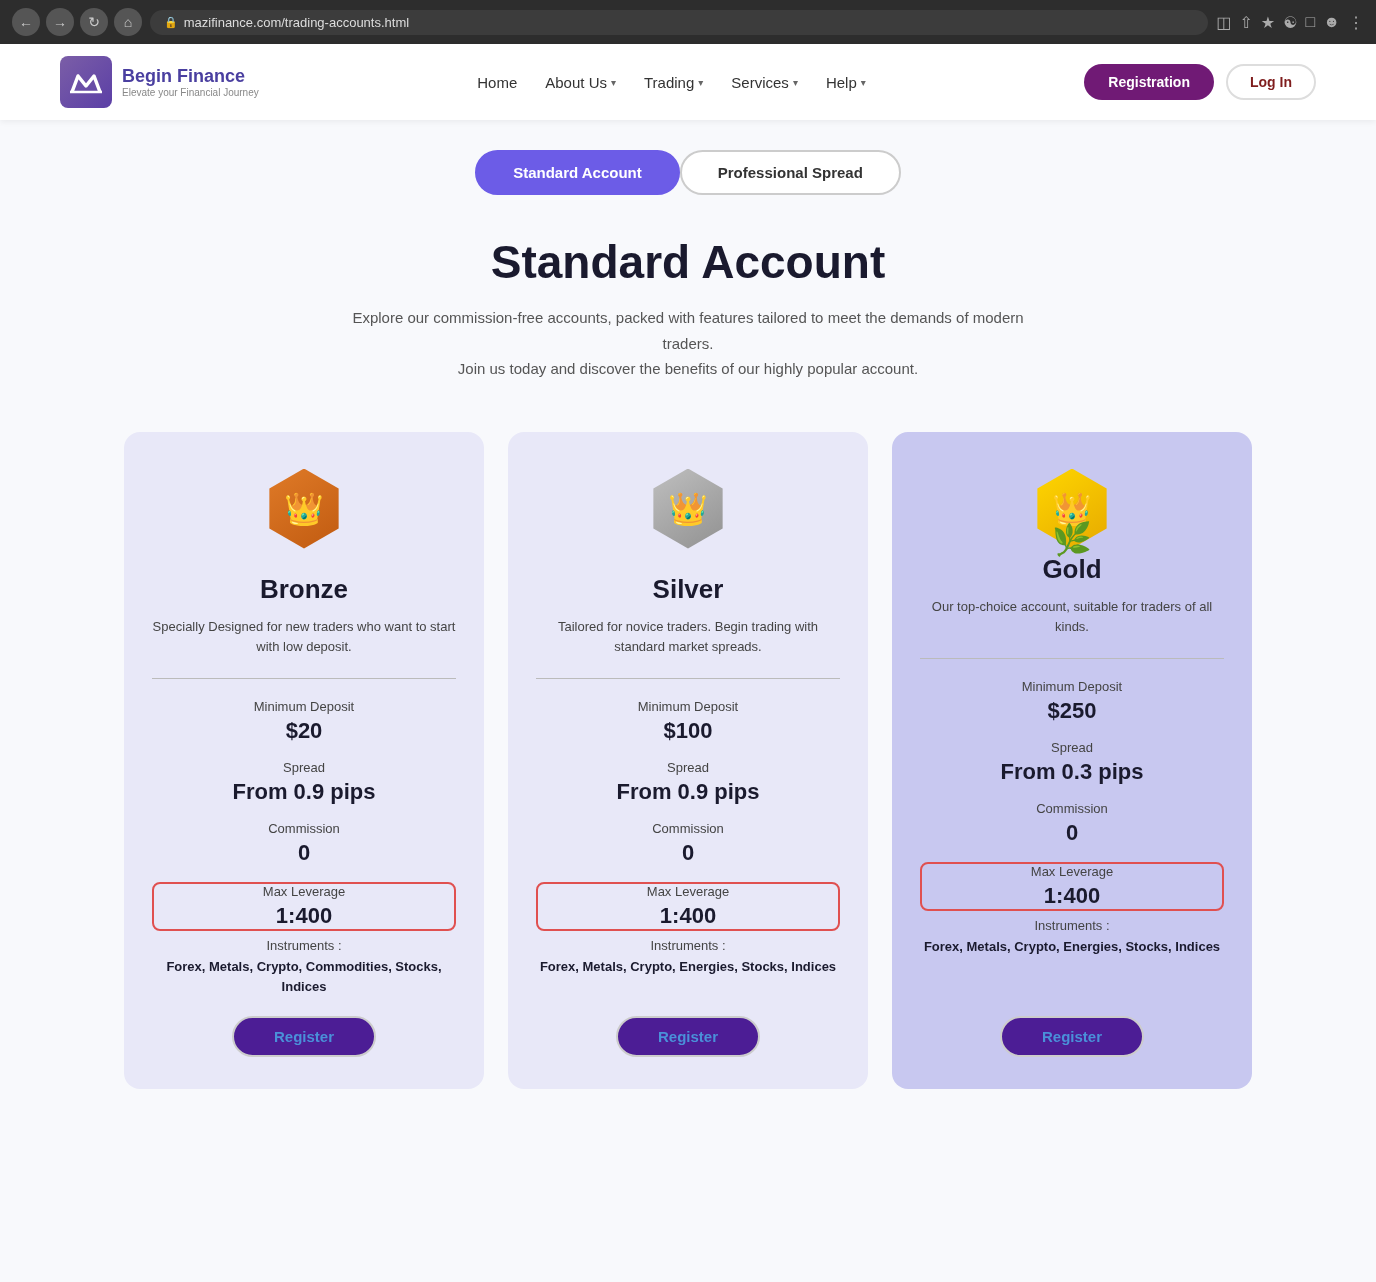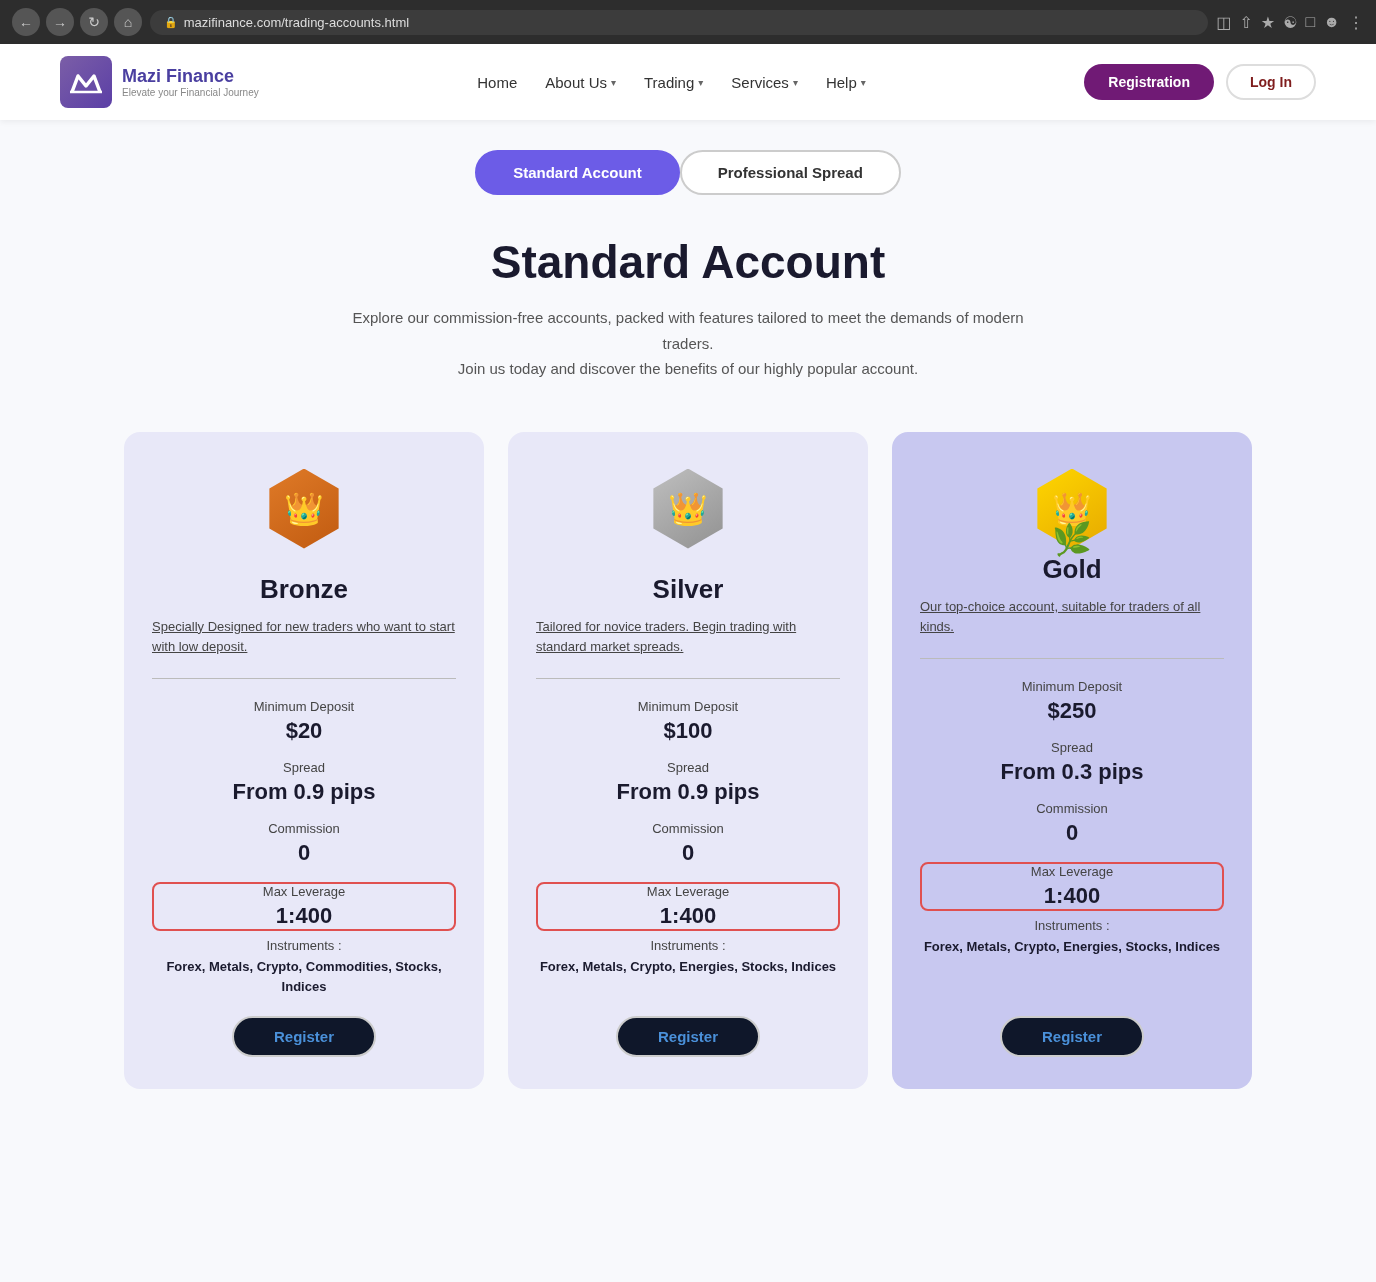--- a/index.html
+++ b/index.html
@@ -126,44 +126,43 @@
       font-size: 28px;
     }
     .hex-bronze-shape { background: linear-gradient(145deg, #e07b28, #c05a10); }
     .hex-silver-shape { background: linear-gradient(145deg, #c0c0c0, #909090); }
     .hex-gold-shape { background: linear-gradient(145deg, #ffd700, #e6a800); }
 
     .card-name {
       font-size: 26px; font-weight: 800; color: #1a1a2e; margin-bottom: 12px;
     }
     .card-desc {
-      font-size: 13px; color: #444; line-height: 1.6;
+      font-size: 13px; color: #444; text-align: center; line-height: 1.6;
       margin-bottom: 20px;
-      text-decoration: underline;
     }
     .card-divider {
       width: 100%; border: none; border-top: 1px solid #bbb;
       margin-bottom: 20px;
     }
 
     .stat-block { width: 100%; text-align: center; margin-bottom: 16px; }
     .stat-label { font-size: 13px; color: #444; margin-bottom: 4px; }
     .stat-value { font-size: 22px; font-weight: 800; color: #1a1a2e; }
 
     .leverage-block {
       width: 100%; text-align: center; margin-bottom: 7px;
       border: 2px solid #e05050; border-radius: 8px; padding: 0;
     }
 
     .instruments-block { width: 100%; text-align: center; margin-bottom: 20px; }
     .instruments-label { font-size: 13px; color: #444; margin-bottom: 4px; }
     .instruments-value { font-size: 13px; font-weight: 700; color: #1a1a2e; line-height: 1.5; }
 
     .btn-register {
-      background: #0f172a; color: #4a90d9;
+      background: #4c1d95; color: #4a90d9;
       border: 2px solid #ccc; border-radius: 25px;
       padding: 10px 40px; font-size: 15px; font-weight: 600;
       cursor: pointer; margin-top: auto;
     }
 
     
     .gold-icon-wrap {
       position: relative; width: 90px; height: 90px;
       display: flex; align-items: center; justify-content: center;
     }
@@ -200,21 +199,21 @@
 
 <nav class="navbar">
   <div class="logo-area">
     <div class="logo-icon">
       <svg width="36" height="28" viewBox="0 0 36 28" fill="none">
         <path d="M4 24 L10 8 L18 18 L26 8 L32 24" stroke="white" stroke-width="3.5" fill="none" stroke-linejoin="round"></path>
         <path d="M2 24 L34 24" stroke="white" stroke-width="2.5"></path>
       </svg>
     </div>
     <div class="logo-text">
-      <span class="logo-name">Mazi Finance</span>
+      <span class="logo-name">Begin Finance</span>
       <span class="logo-tagline">Elevate your Financial Journey</span>
     </div>
   </div>
 
   <div class="nav-links">
     <a class="nav-link">Home</a>
     <a class="nav-link">About Us <span class="chevron">▾</span></a>
     <a class="nav-link">Trading <span class="chevron">▾</span></a>
     <a class="nav-link">Services <span class="chevron">▾</span></a>
     <a class="nav-link">Help <span class="chevron">▾</span></a>

